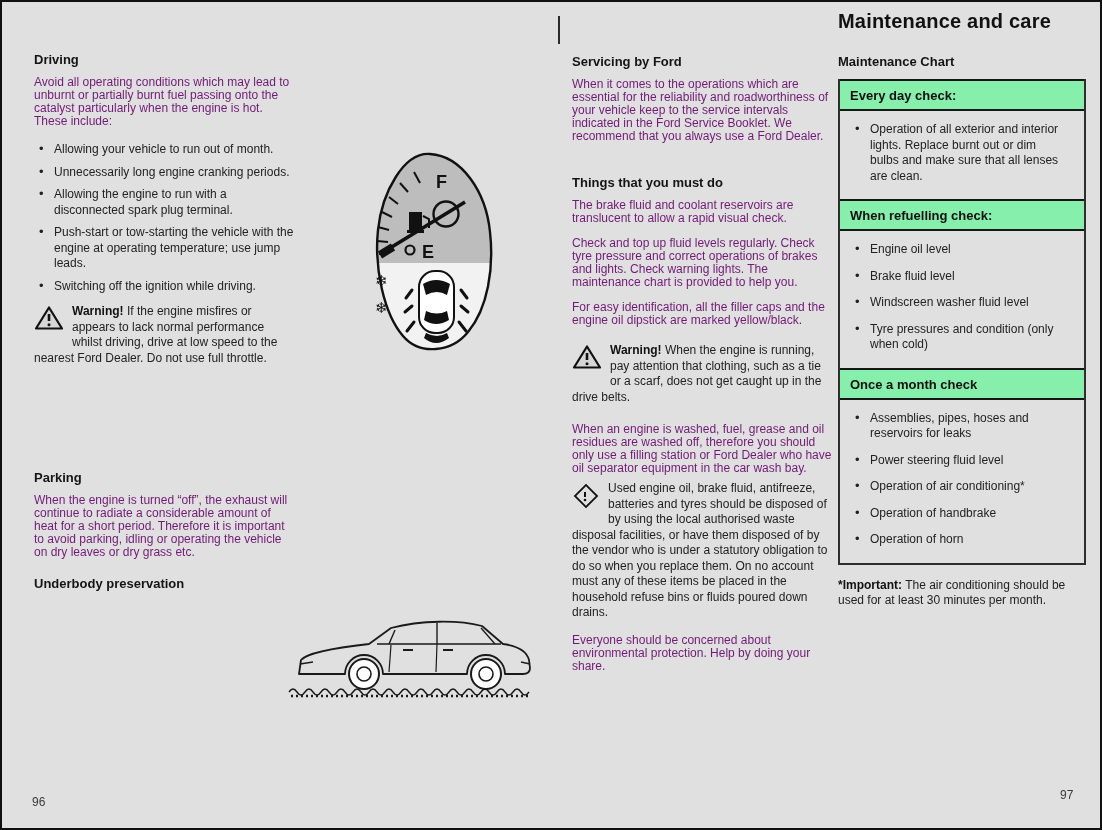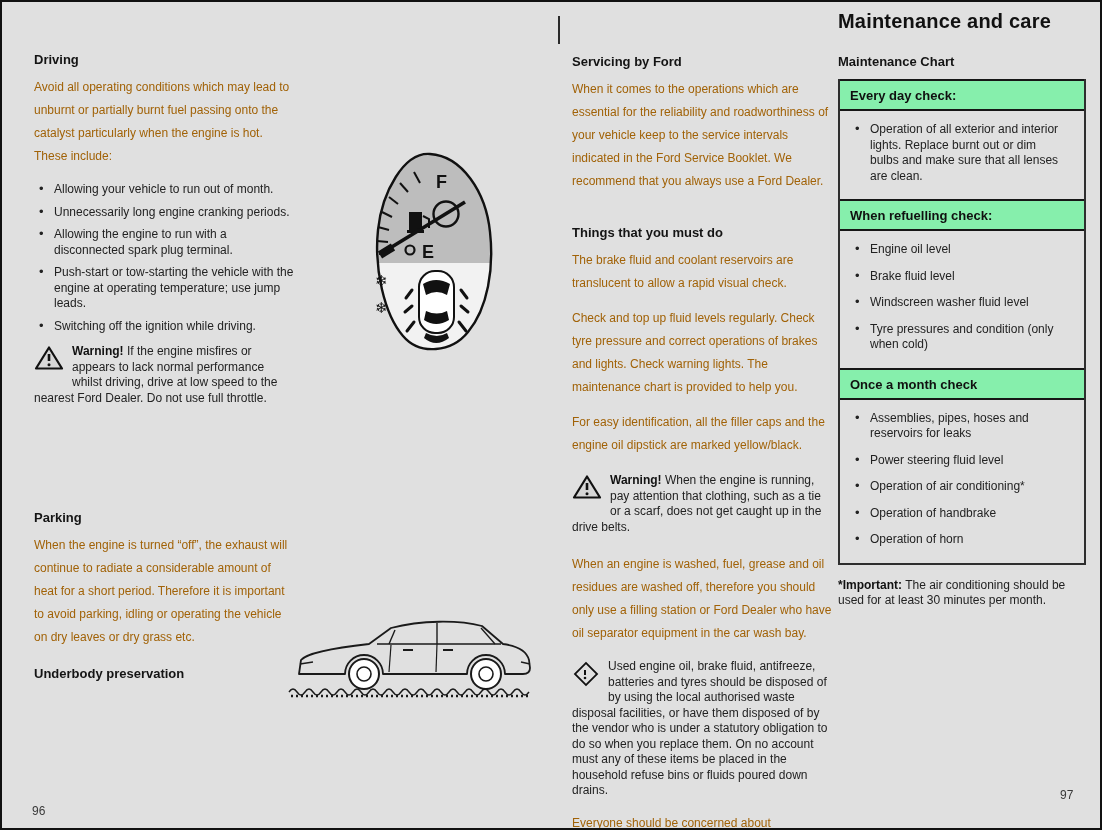--- a/index.html
+++ b/index.html
@@ -18,21 +18,21 @@
   }
   .col{position:absolute;}
   h1.page-title{
     font-size:20px;font-weight:bold;letter-spacing:.2px;
     margin:0;color:#111;
   }
   h2.sec{
     font-size:13px;font-weight:bold;margin:0 0 9px 0;color:#141414;
   }
   p.body{
-    font-size:12px;line-height:23px;margin:0 0 12px 0;color:#a16207;
+    font-size:12px;line-height:13px;margin:0 0 12px 0;color:#701a75;
   }
   ul.blist{list-style:none;margin:0 0 10px 0;padding:0;}
   ul.blist li{
     position:relative;padding-left:20px;margin-bottom:7px;
     font-size:12px;line-height:15.5px;color:#222;
   }
   ul.blist li::before{content:"\2022";position:absolute;left:5px;top:-1px;font-size:13px;}
   .warn{margin:10px 0 0 0;font-size:12px;line-height:15.5px;color:#222;}
   .warn .lead,.note .lead{font-weight:bold;color:#111;}
   .float-icon{float:left;margin:1px 8px 2px 0;}
@@ -171,21 +171,21 @@
         <circle cx="201" cy="62" r="7" stroke-width="1.6"></circle>
       </g>
 
       <g fill="none" stroke="#1a1a1a">
         <path stroke-width="1.4" d="M4,80 q4,-6 8,0 t8,0 t8,0 t8,0 t8,0 t8,0 t8,0 t8,0 t8,0 t8,0 t8,0 t8,0 t8,0 t8,0 t8,0 t8,0 t8,0 t8,0 t8,0 t8,0 t8,0 t8,0 t8,0 t8,0 t8,0 t8,0 t8,0 t8,0 t8,0 t8,0"></path>
         <line x1="6" y1="84" x2="244" y2="84" stroke-width="2.4" stroke-dasharray="2 3"></line>
       </g>
     </svg>
   </div>
 
-  <div class="pagenum" style="left:30px;top:793px;margin-top:9px;">96</div>
+  <div class="pagenum" style="left:30px;top:793px;">96</div>
 
   <div class="divider-tick"></div>
 
   <h1 class="page-title col" style="left:836px;top:8px;">Maintenance and care</h1>
 
   <div class="col" style="left:570px;top:52px;width:262px;">
     <h2 class="sec">Servicing by Ford</h2>
     <p class="body" style="margin-bottom:32px;">When it comes to the operations which are essential for the reliability and roadworthiness of your vehicle keep to the service intervals indicated in the Ford Service Booklet. We recommend that you always use a Ford Dealer.</p>
 
     <h2 class="sec">Things that you must do</h2>
@@ -198,21 +198,21 @@
         <svg width="30" height="26" viewBox="0 0 30 26">
           <path d="M15 2.5 L28 23.5 H2 Z" fill="#d6d6d6" stroke="#111" stroke-width="2.2" stroke-linejoin="round"></path>
           <line x1="15" y1="9" x2="15" y2="16" stroke="#111" stroke-width="2.6"></line>
           <circle cx="15" cy="19.8" r="1.5" fill="#111"></circle>
         </svg>
       </span>
       <span class="lead">Warning!</span> 
       <span>When the engine is running, pay attention that clothing, such as a tie or a scarf, does not get caught up in the drive belts.</span>
     </div>
 
-    <p class="body" style="margin-bottom:14px;">When an engine is washed, fuel, grease and oil residues are washed off, therefore you should only use a filling station or Ford Dealer who have oil separator equipment in the car wash bay.</p>
+    <p class="body" style="margin-bottom:6px;">When an engine is washed, fuel, grease and oil residues are washed off, therefore you should only use a filling station or Ford Dealer who have oil separator equipment in the car wash bay.</p>
 
     <div class="warn" style="margin:0 0 13px 0;">
       <span class="float-icon">
         <svg width="28" height="28" viewBox="0 0 28 28">
           <rect x="6.2" y="6.2" width="15.6" height="15.6" fill="#e0e0e0" stroke="#111" stroke-width="1.8" transform="rotate(45 14 14)"></rect>
           <line x1="13" y1="10" x2="13" y2="15" stroke="#111" stroke-width="2"></line>
           <circle cx="13" cy="18" r="1.3" fill="#111"></circle>
         </svg>
       </span>
       <span>Used engine oil, brake fluid, antifreeze, batteries and tyres should be disposed of by using the local authorised waste disposal facilities, or have them disposed of by the vendor who is under a statutory obligation to do so when you replace them. On no account must any of these items be placed in the household refuse bins or fluids poured down drains.</span>

